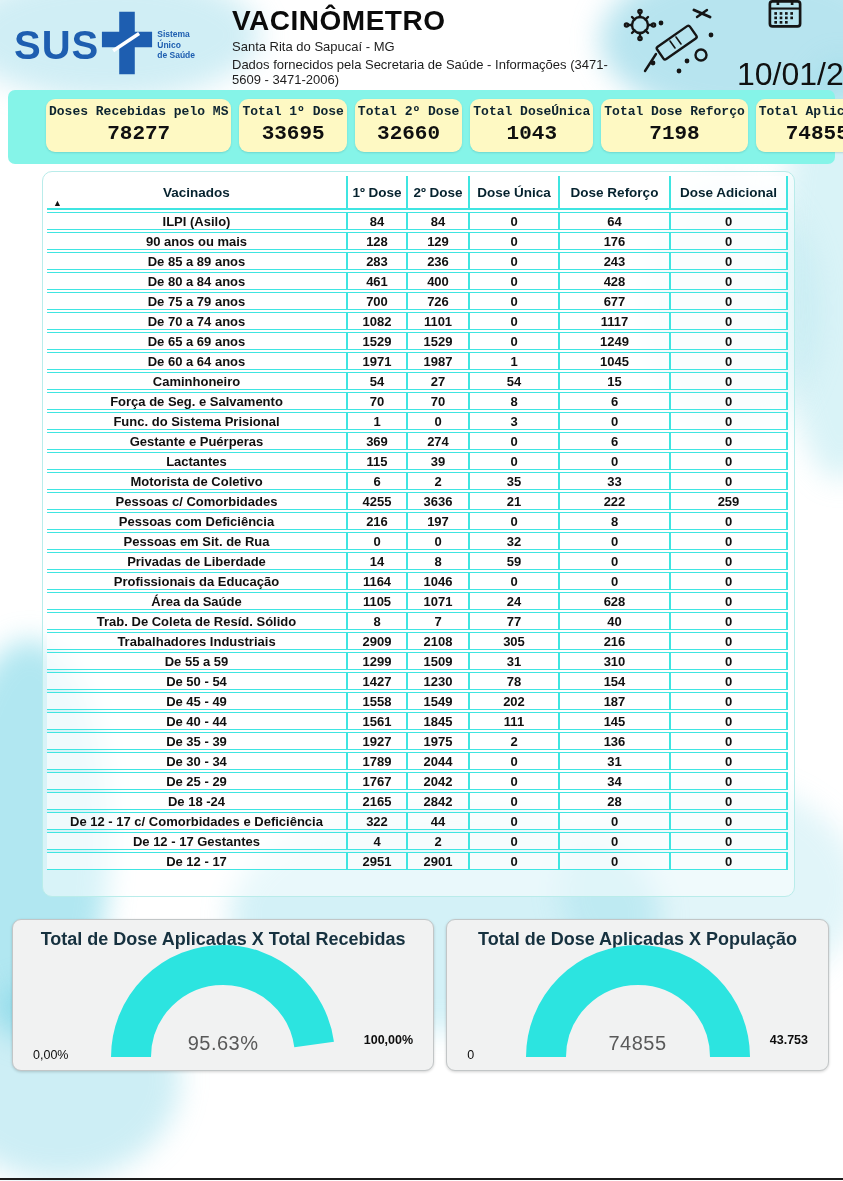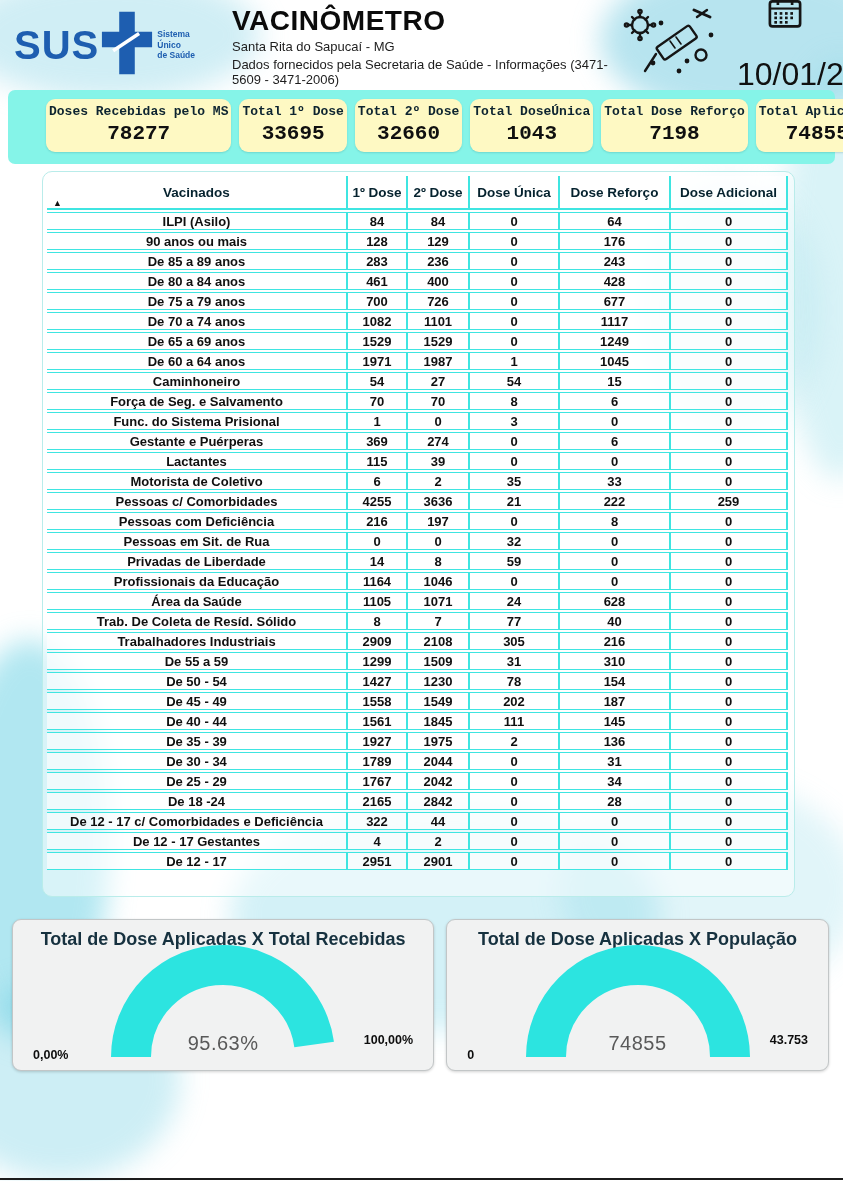--- a/index.html
+++ b/index.html
@@ -82,21 +82,21 @@
     border:1px solid #c2c6c7; border-radius:9px;
     box-shadow:0 1px 3px rgba(0,0,0,.18);
   }
   .g1 { flex:1.07 1 0; } .g2 { flex:.97 1 0; }
   .gauge-title { text-align:center; margin-top:9px; font-size:18px; font-weight:bold; color:#16313f; }
   .gauge-svg { position:absolute; left:50%; transform:translateX(-50%); bottom:9px; width:300px; height:118px; }
   .gauge-value {
     position:absolute; left:0; right:0; bottom:15px; text-align:center;
     font-size:20px; color:#595959; letter-spacing:.5px;
   }
-  .gauge-min { position:absolute; left:20px; bottom:8px; font-size:12.5px; font-weight:bold; color:#0d0d0d; }
+  .gauge-min { position:absolute; left:20px; bottom:8px; font-size:12.5px; font-weight:normal; color:#0d0d0d; }
   .gauge-max { position:absolute; right:20px; bottom:23px; font-size:12.5px; font-weight:bold; color:#0d0d0d; }
 
   .bottom-line { position:absolute; left:0; bottom:1px; width:100%; height:2px; background:#1c1c1c; z-index:2; }
 </style>
 </head>
 <body>
 
 <div class="blob b1"></div>
 <div class="blob b2"></div>
 <div class="blob b3"></div>

